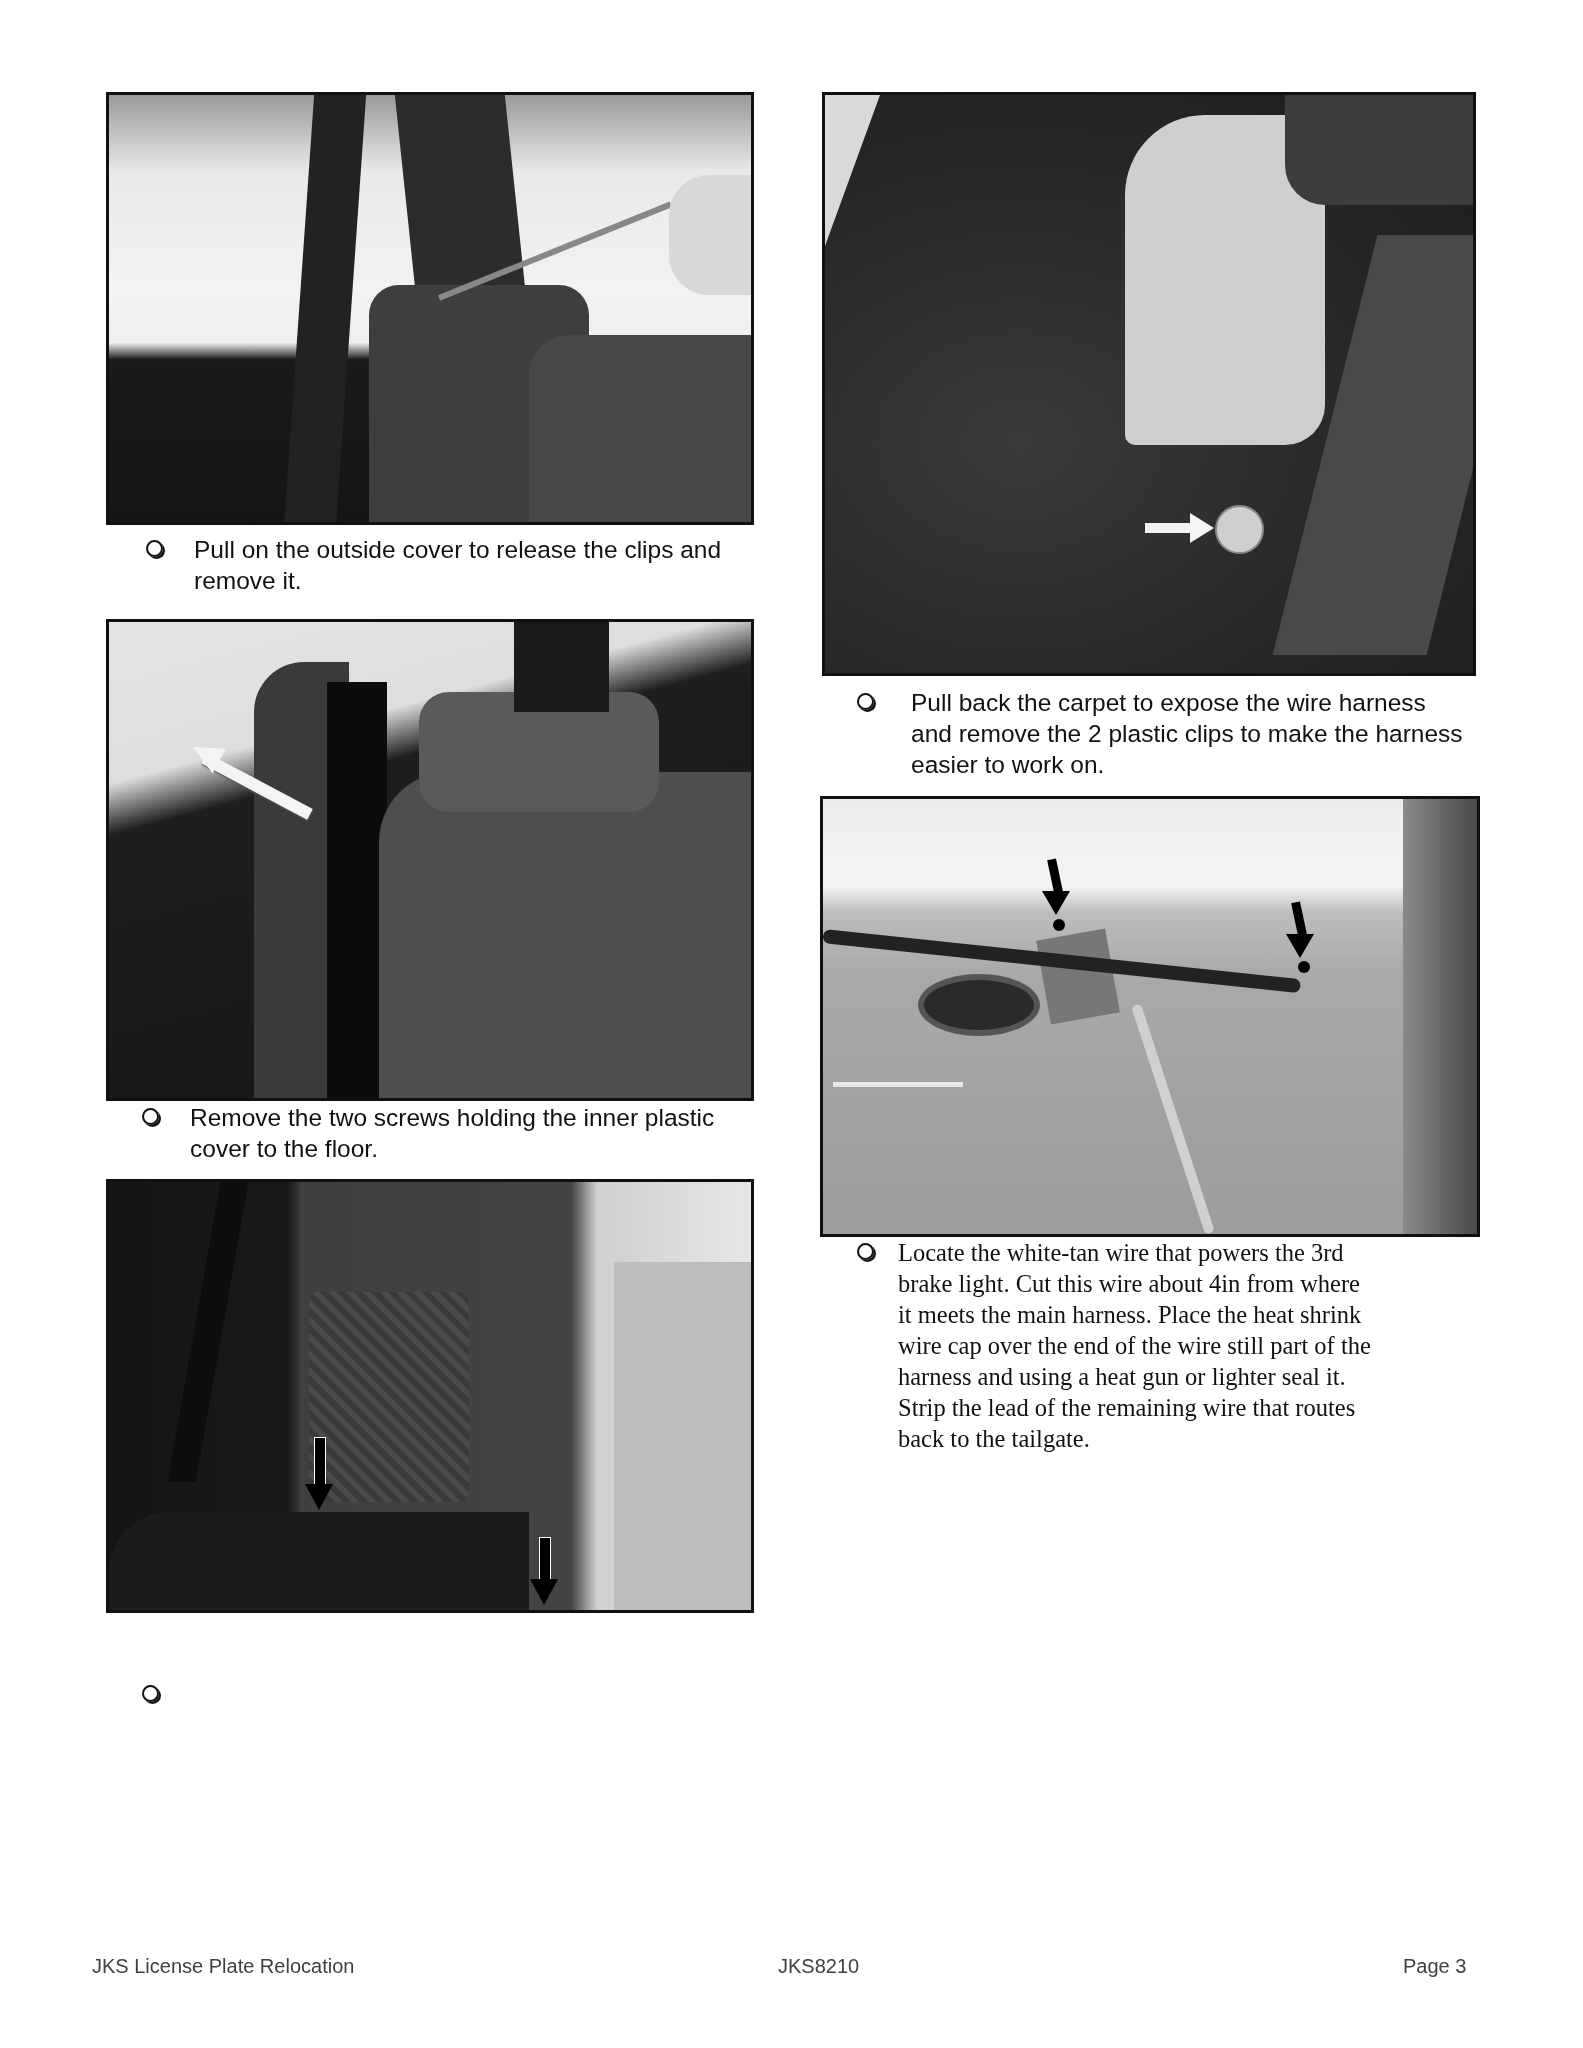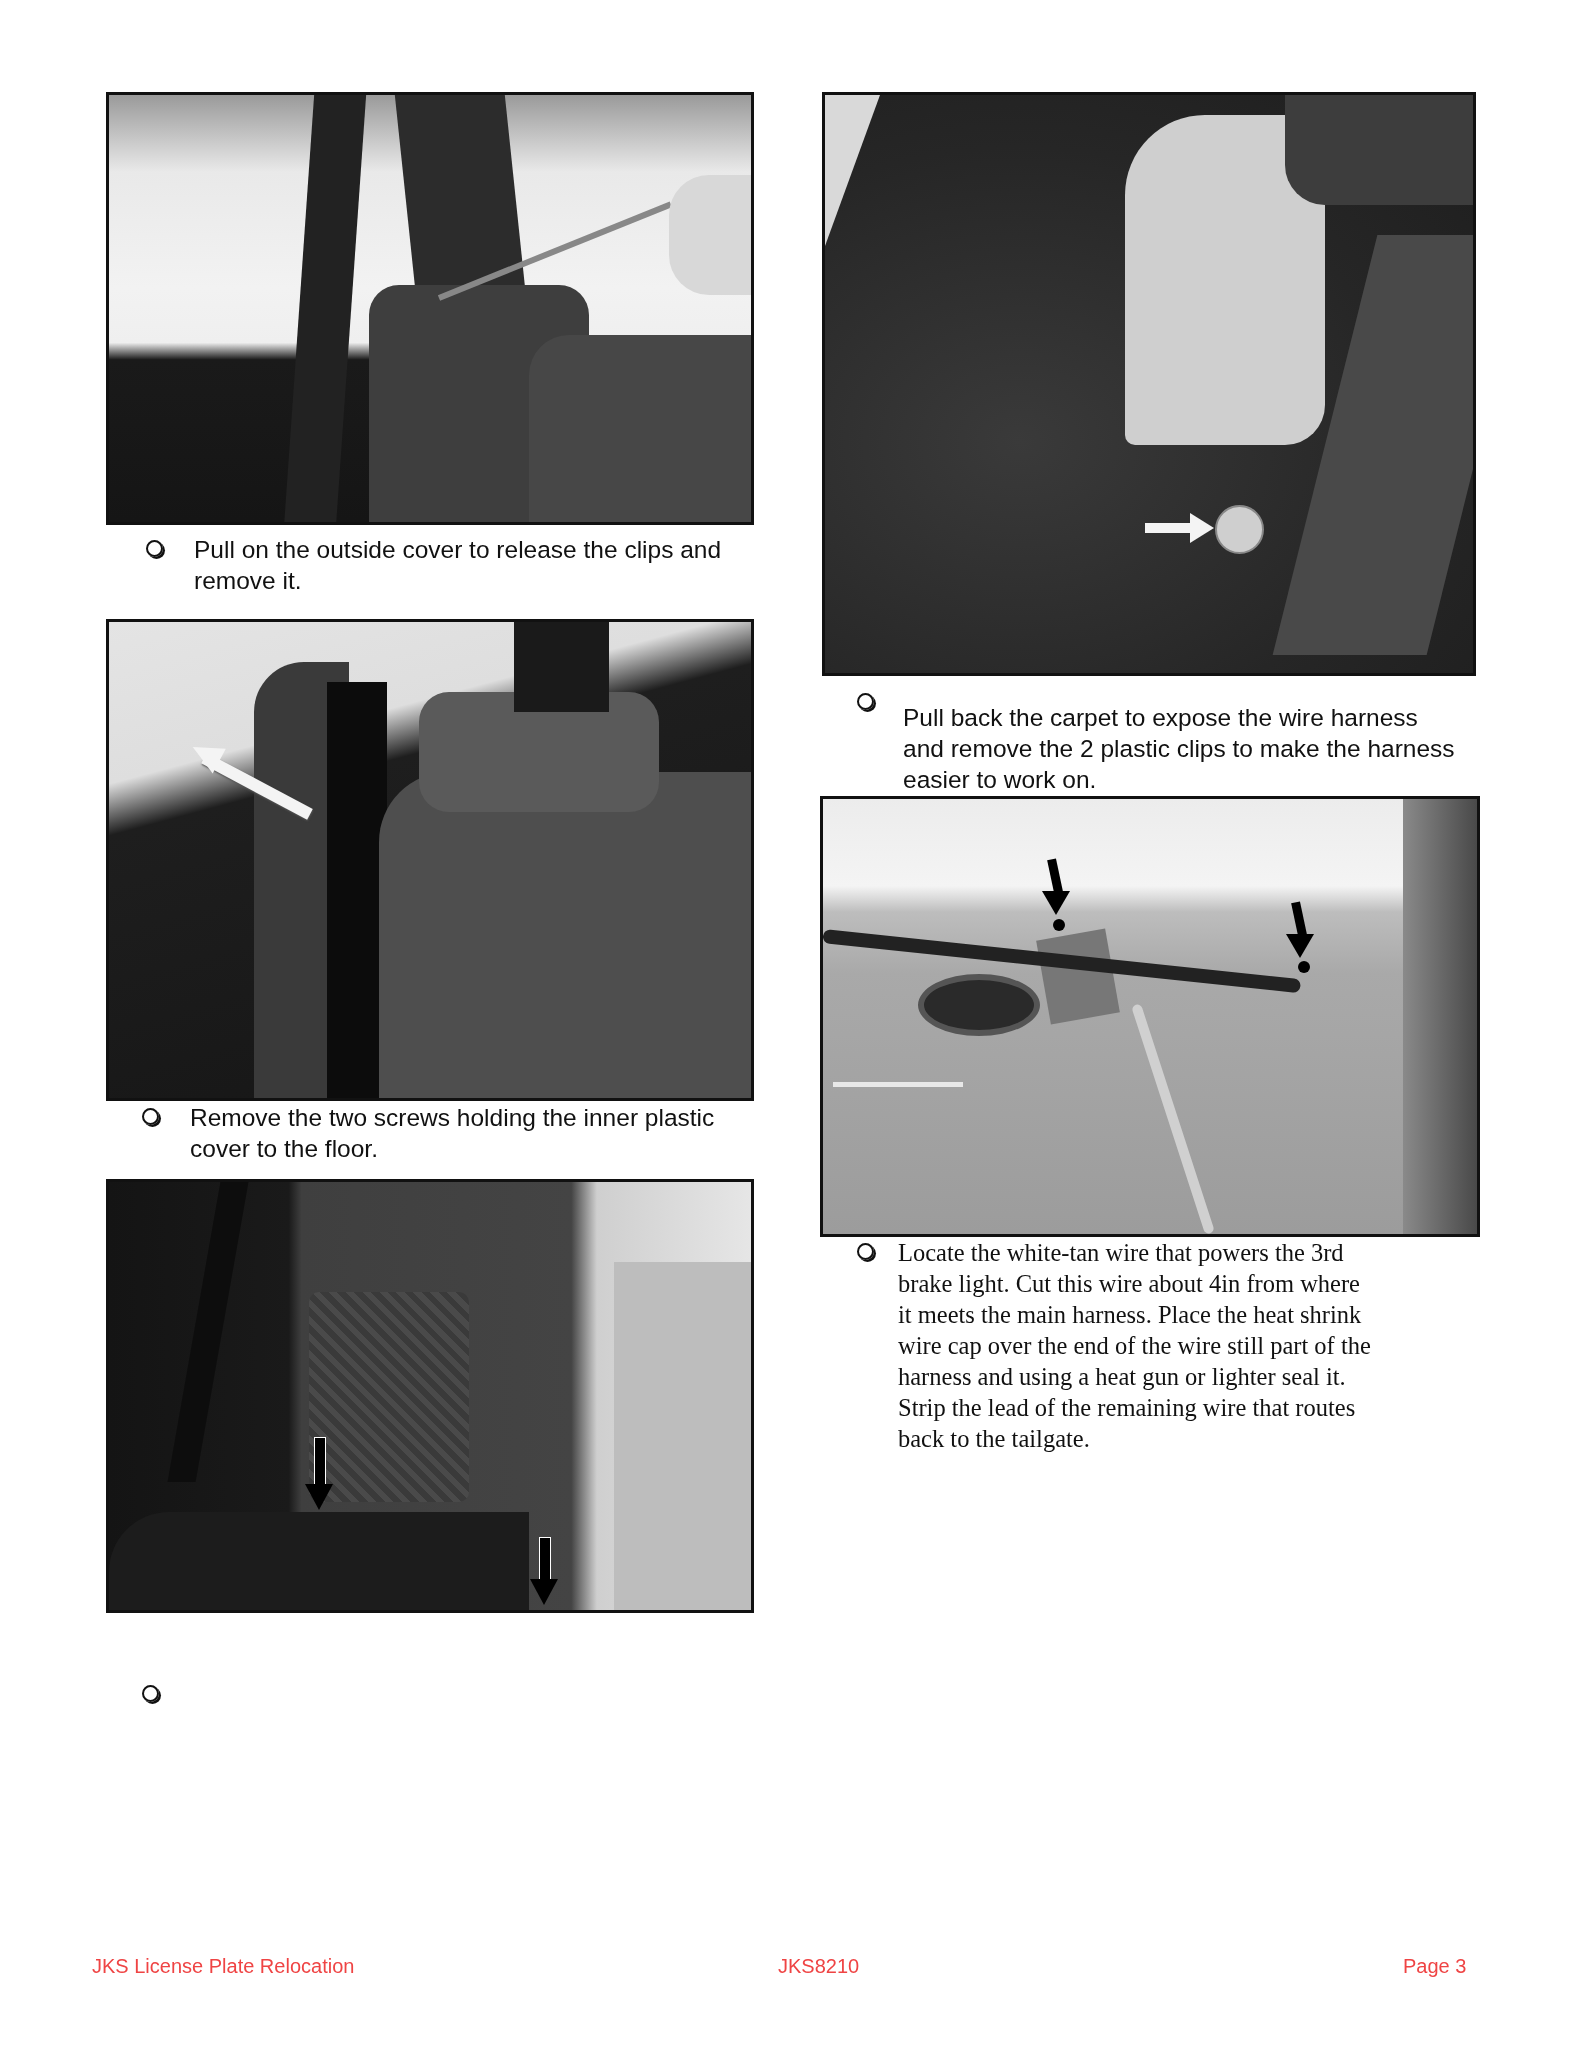--- a/index.html
+++ b/index.html
@@ -3,21 +3,21 @@
 <meta charset="utf-8">
 <style>
   html, body { margin: 0; padding: 0; background: #ffffff; }
   body { width: 1583px; height: 2048px; position: relative; overflow: hidden;
          font-family: "Liberation Sans", sans-serif; color: #111; }
   .photo { position: absolute; border: 3px solid #111; box-sizing: border-box; overflow: hidden; background: #555; }
   .step { position: absolute; font-size: 24.5px; line-height: 31px; color: #111; }
   .step .bullet { position: absolute; left: 0; top: 6px; width: 13px; height: 13px;
                   border: 2px solid #111; border-radius: 50%; box-shadow: 2px 2px 0 #111; }
   .step .text { position: absolute; left: 48px; top: 0; white-space: pre-line; }
-  .footer { position: absolute; top: 1955px; font-size: 20px; color: #ef4444; }
+  .footer { position: absolute; top: 1955px; font-size: 20px; color: #404040; }
   .layer { position: absolute; }
 </style>
 </head>
 <body>
 
 <div class="photo" style="left:106px; top:92px; width:648px; height:433px;
             background: linear-gradient(180deg, #9a9a9a 0%, #bdbdbd 8%, #e9e9e9 18%, #f2f2f2 45%, #efefef 58%, #1a1a1a 62%, #151515 100%);">
   <div class="layer" style="left:190px; top:0; width:52px; height:433px; background:#222; transform: skewX(-4deg);"></div>
   <div class="layer" style="left:300px; top:0; width:110px; height:270px; background:#2c2c2c; transform: skewX(6deg);"></div>
   <div class="layer" style="left:260px; top:190px; width:220px; height:243px; background:#3e3e3e; border-radius:30px 30px 0 0;"></div>
@@ -72,21 +72,21 @@
   <div class="layer" style="left:300px; top:20px; width:200px; height:330px; background:#cfcfcf; border-radius:80px 20px 40px 10px;"></div>
   <div class="layer" style="left:460px; top:0; width:194px; height:110px; background:#3d3d3d; border-radius:0 0 0 40px;"></div>
   <div class="layer" style="left:500px; top:140px; width:154px; height:420px; background:#494949; transform: skewX(-14deg);"></div>
   <div class="layer" style="left:390px; top:410px; width:45px; height:45px; background:#cfcfcf; border-radius:50%; border:2px solid #888;"></div>
   <div class="layer" style="left:320px; top:428px; width:50px; height:10px; background:#f4f4f4;"></div>
   <div class="layer" style="left:365px; top:418px; width:0; height:0; border-left:24px solid #f4f4f4; border-top:15px solid transparent; border-bottom:15px solid transparent;"></div>
 </div>
 
 <div class="step" style="left:857px; top:687px; width:640px; height:100px;">
   <span class="bullet"></span>
-  <span class="text" style="left:46px;margin-top:15px;">Pull back the carpet to expose the wire harness
+  <span class="text" style="left:54px;">Pull back the carpet to expose the wire harness
 and remove the 2 plastic clips to make the harness
 easier to work on.</span>
 </div>
 
 <div class="photo" style="left:820px; top:796px; width:660px; height:441px;
             background: linear-gradient(180deg, #ececec 0%, #f4f4f4 20%, #bdbdbd 26%, #a9a9a9 40%, #9c9c9c 100%);">
   <div class="layer" style="left:95px; top:175px; width:110px; height:50px; background:#2a2a2a; border-radius:50%; border:6px solid #555;"></div>
   <div class="layer" style="left:220px; top:135px; width:70px; height:85px; background:#777; transform: rotate(-10deg);"></div>
   <div class="layer" style="left:0; top:130px; width:480px; height:14px; background:#222; border-radius:8px; transform: rotate(6deg); transform-origin:left center;"></div>
   <div class="layer" style="left:345px; top:200px; width:10px; height:240px; background:#d0d0d0; border-radius:5px; transform: rotate(-18deg);"></div>

